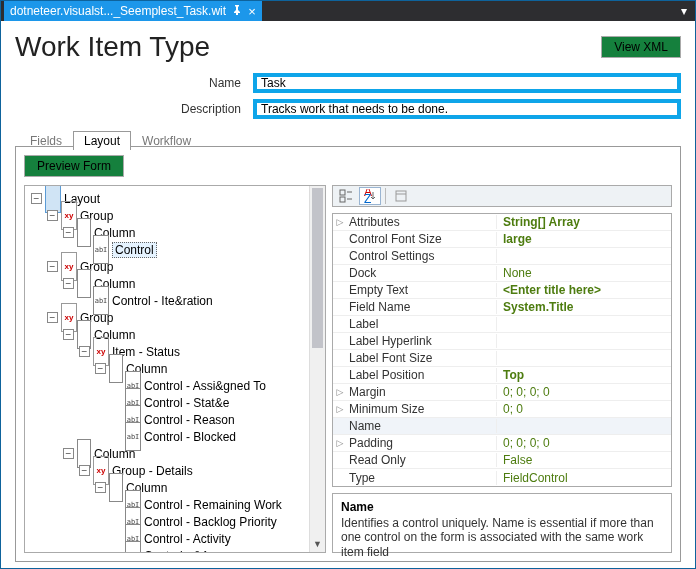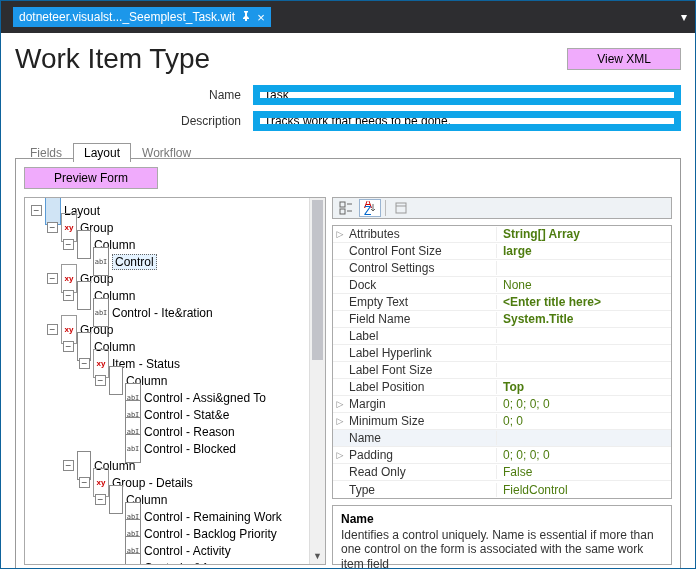--- a/index.html
+++ b/index.html
@@ -1,28 +1,28 @@
 <!DOCTYPE html>
 <html><head>
 <meta charset="utf-8">
 <style>
 * { box-sizing: border-box; margin: 0; padding: 0; font-family: "Segoe UI", Tahoma, sans-serif; font-size: 12px; }
 body { width: 696px; height: 569px; background: #fff; border: 1px solid #0e639c; overflow: hidden; }
-.titlebar { background: #2d2d30; height: 32px; display: flex; align-items: center; padding-left: 12px; }
+.titlebar { background: #2d2d30; height: 20px; display: flex; align-items: center; padding-left: 3px; }
 .tab-title { background: #1c97ea; color: #fff; padding: 3px 6px; display: flex; align-items: center; gap: 6px; font-size: 11px; }
 .pin { width: 10px; height: 10px; display: inline-block; }
 .close-x { color: #fff; cursor: pointer; font-size: 13px; line-height: 1; }
 .titlebar-right { margin-left: auto; padding-right: 8px; color: #fff; }
 .content { padding: 10px 14px 6px 14px; }
 .header-row { display: flex; align-items: center; justify-content: space-between; margin-bottom: 10px; }
 h1 { font-size: 28px; font-weight: 400; color: #222; }
-.btn { background: #f0abfc; border: 1px solid #aaa; padding: 3px 29px; cursor: pointer; }
+.btn { background: #15803d; border: 1px solid #aaa; padding: 3px 12px; cursor: pointer; }
 .form-row { display: flex; align-items: center; margin-bottom: 6px; }
 .form-label { width: 238px; text-align: right; padding-right: 12px; color: #333; }
-.form-input { flex: 1; border: 7px solid #0ea5e9; padding: 2px 4px; height: 20px; }
+.form-input { flex: 1; border: 4px solid #0ea5e9; padding: 2px 4px; height: 20px; }
 .tabstrip { border-bottom: 1px solid #999; margin-top: 8px; display: flex; padding-left: 4px; }
 .tabstrip .tab { padding: 2px 10px; border: 1px solid transparent; border-bottom: none; color: #777; cursor: pointer; position: relative; top: 4px; }
 .tabstrip .tab.active { border-color: #999; background: #fff; color: #000; }
 .panel { border: 1px solid #999; border-top: none; padding: 8px; }
 .split { display: flex; gap: 6px; margin-top: 8px; }
 .tree-pane { width: 302px; height: 368px; border: 1px solid #aaa; position: relative; overflow: hidden; background: #fff; }
 .tree-scroll { overflow: hidden; position: absolute; inset: 0 16px 0 0; padding: 4px 2px; }
 .vscroll { position: absolute; right: 0; top: 0; bottom: 0; width: 16px; background: #f0f0f0; border-left: 1px solid #ddd; }
 .vscroll .thumb { position: absolute; left: 2px; right: 2px; top: 2px; height: 160px; background: #c2c3c9; }
 .vscroll .arr { position: absolute; left: 0; right: 0; height: 16px; text-align: center; color: #555; font-size: 9px; line-height: 16px; }

